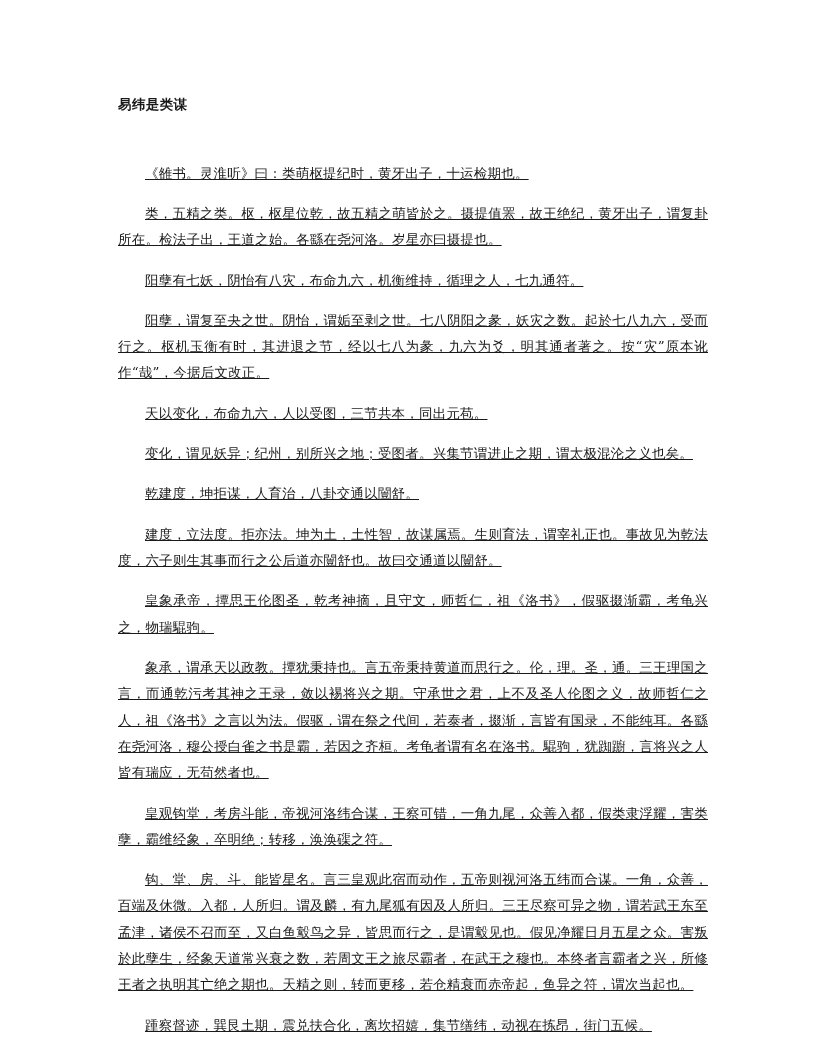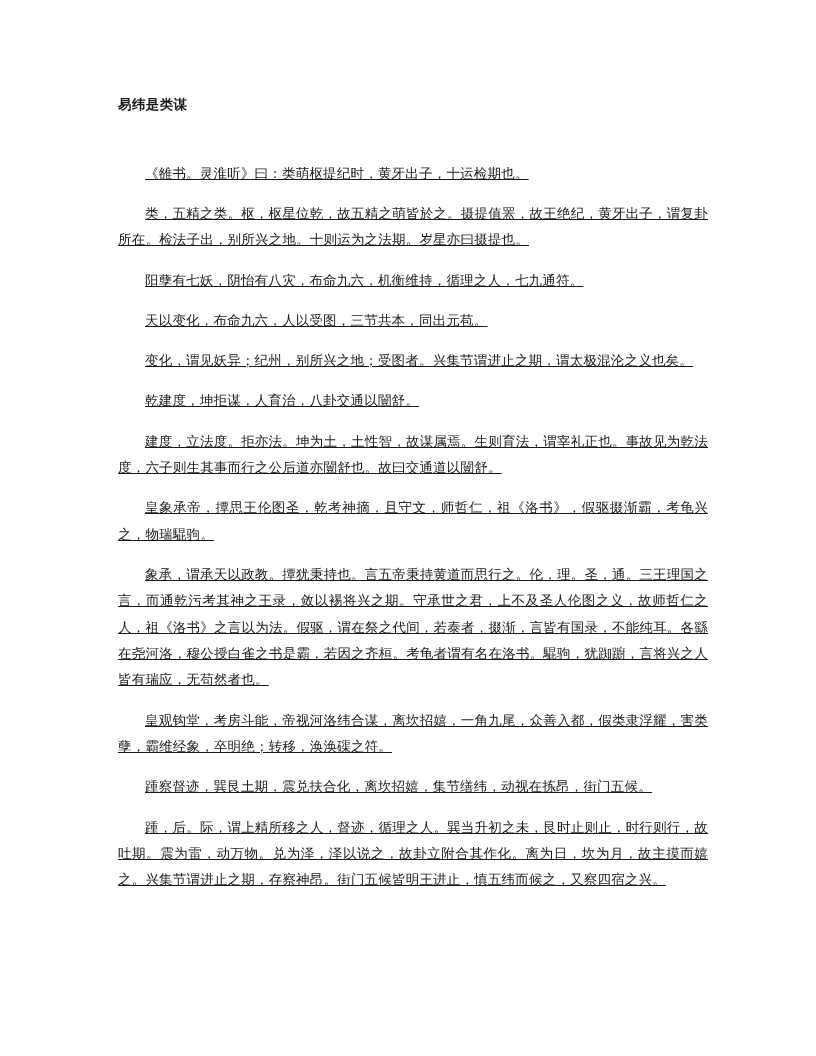--- a/index.html
+++ b/index.html
@@ -57,38 +57,40 @@
 </head>
 <body>
 
 <div class="page">
   <div class="page-body">
 
     <h1 class="doc-title">易纬是类谋</h1>
 
     <p class="para sutra">《雒书。灵淮听》曰：类萌枢提纪时，黄牙出子，十运检期也。</p>
 
-    <p class="para commentary">类，五精之类。枢，枢星位乾，故五精之萌皆於之。摄提值罴，故王绝纪，黄牙出子，谓复卦所在。检法子出，别所兴之地。十则运为之法期。岁星亦曰摄提也。</p>
+    <p class="para commentary">类，五精之类。枢，枢星位乾，故五精之萌皆於之。摄提值罴，故王绝纪，黄牙出子，谓复卦所在。检法子出，王道之始。各繇在尧河洛。岁星亦曰摄提也。</p>
 
     <p class="para sutra">阳孽有七妖，阴怡有八灾，布命九六，机衡维持，循理之人，七九通符。</p>
 
+    <p class="para commentary">阳孽，谓复至夬之世。阴怡，谓姤至剥之世。七八阴阳之彖，妖灾之数。起於七八九六，受而行之。枢机玉衡有时，其进退之节，经以七八为彖，九六为爻，明其通者著之。按“灾”原本讹作“哉”，今据后文改正。</p>
 
     <p class="para sutra">天以变化，布命九六，人以受图，三节共本，同出元苞。</p>
 
     <p class="para commentary">变化，谓见妖异；纪州，别所兴之地；受图者。兴集节谓进止之期，谓太极混沦之义也矣。</p>
 
     <p class="para sutra">乾建度，坤拒谋，人育治，八卦交通以闓舒。</p>
 
     <p class="para commentary">建度，立法度。拒亦法。坤为土，土性智，故谋属焉。生则育法，谓宰礼正也。事故见为乾法度，六子则生其事而行之公后道亦闓舒也。故曰交通道以闓舒。</p>
 
     <p class="para sutra">皇象承帝，撢思王伦图圣，乾考神摘，且守文，师哲仁，祖《洛书》，假驱掇渐霸，考龟兴之，物瑞騉驹。</p>
 
     <p class="para commentary">象承，谓承天以政教。撢犹秉持也。言五帝秉持黄道而思行之。伦，理。圣，通。三王理国之言，而通乾污考其神之王录，敛以裼将兴之期。守承世之君，上不及圣人伦图之义，故师哲仁之人，祖《洛书》之言以为法。假驱，谓在祭之代间，若泰者，掇渐，言皆有国录，不能纯耳。各繇在尧河洛，穆公授白雀之书是霸，若因之齐桓。考龟者谓有名在洛书。騉驹，犹踟躕，言将兴之人皆有瑞应，无苟然者也。</p>
 
-    <p class="para sutra">皇观钩堂，考房斗能，帝视河洛纬合谋，离坎招嬉，一角九尾，众善入都，假类隶浮耀，害类孽，霸维经象，卒明绝；转移，涣涣磲之符。</p>
+    <p class="para sutra">皇观钩堂，考房斗能，帝视河洛纬合谋，王察可错，一角九尾，众善入都，假类隶浮耀，害类孽，霸维经象，卒明绝；转移，涣涣磲之符。</p>
 
+    <p class="para commentary">钩、堂、房、斗、能皆星名。言三皇观此宿而动作，五帝则视河洛五纬而合谋。一角，众善，百端及休微。入都，人所归。谓及麟，有九尾狐有因及人所归。三王尽察可异之物，谓若武王东至孟津，诸侯不召而至，又白鱼鷇鸟之异，皆思而行之，是谓鷇见也。假见净耀日月五星之众。害叛於此孽生，经象天道常兴衰之数，若周文王之旅尽霸者，在武王之穆也。本终者言霸者之兴，所修王者之执明其亡绝之期也。天精之则，转而更移，若仓精衰而赤帝起，鱼异之符，谓次当起也。</p>
 
     <p class="para sutra">踵察督迹，巽艮土期，震兑扶合化，离坎招嬉，集节缮纬，动视在拣昂，街门五候。</p>
 
     <p class="para commentary">踵，后。际，谓上精所移之人，督迹，循理之人。巽当升初之未，艮时止则止，时行则行，故吐期。震为雷，动万物。兑为泽，泽以说之，故卦立附合其作化。离为日，坎为月，故主摸而嬉之。兴集节谓进止之期，存察神昂。街门五候皆明王进止，慎五纬而候之，又察四宿之兴。</p>
 
   </div>
 </div>
 
 </body></html>

